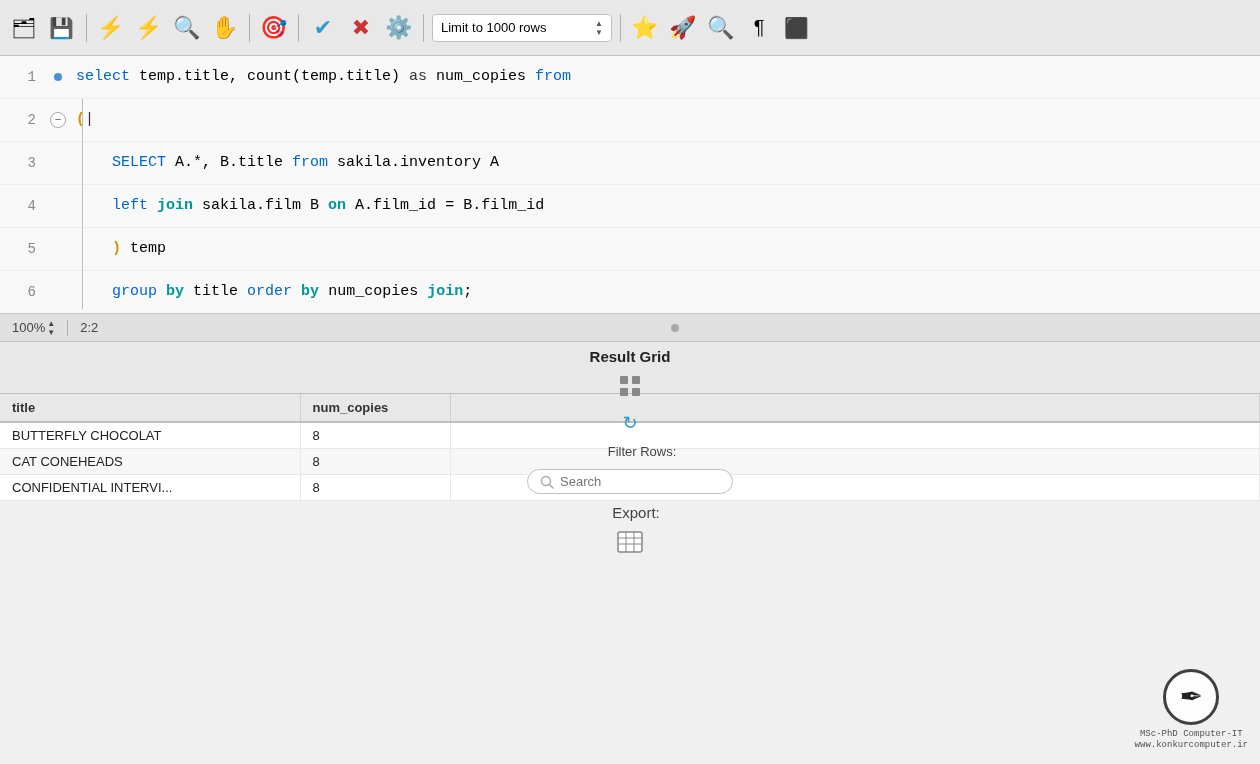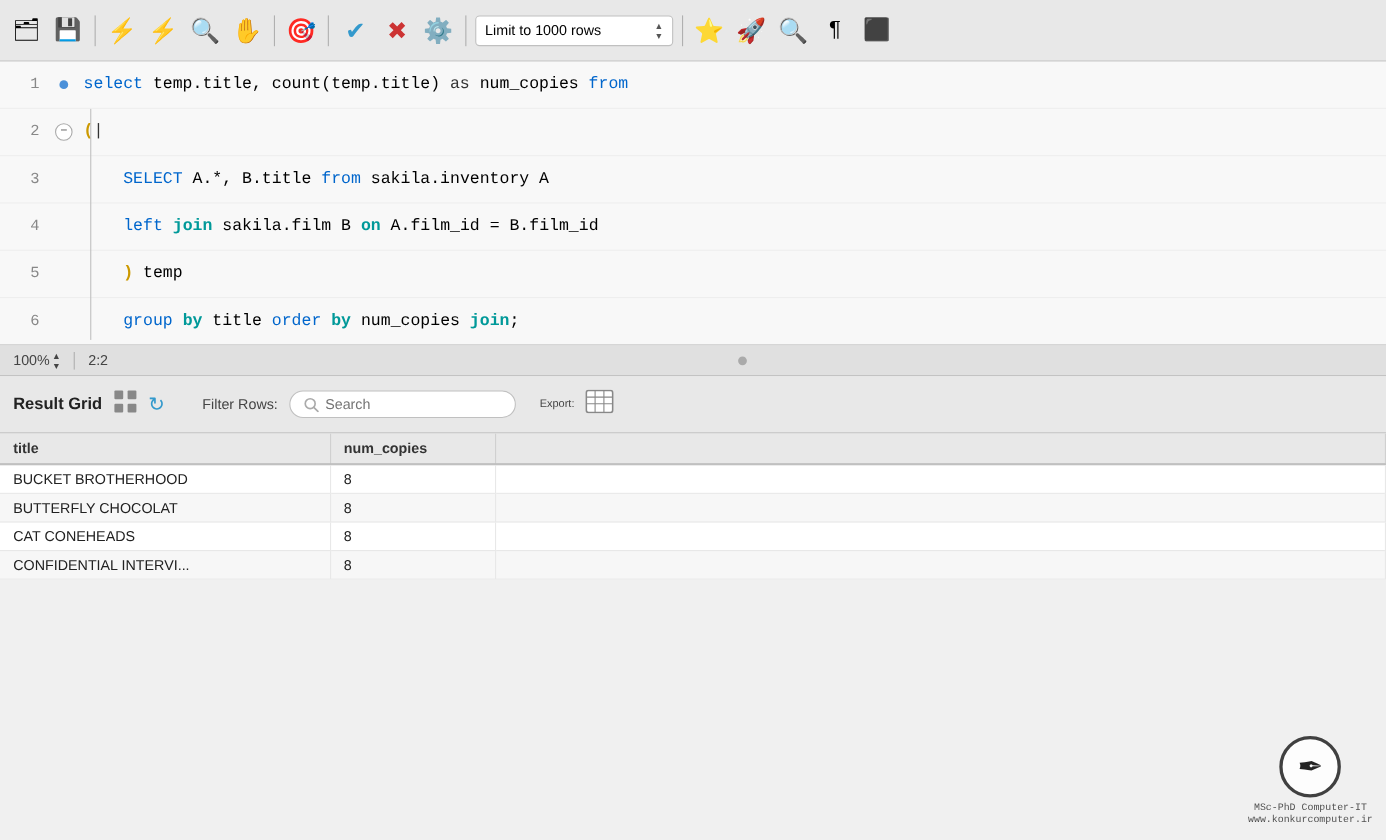--- a/index.html
+++ b/index.html
@@ -166,20 +166,21 @@
 
     
     .result-header {
       display: flex;
       align-items: center;
       background: #e8e8e8;
       border-bottom: 1px solid #c0c0c0;
       padding: 6px 12px;
       gap: 10px;
       height: 52px;
+      flex-direction: column;
     }
     .result-grid-label {
       font-size: 15px;
       font-weight: bold;
       color: #222;
     }
     .result-icon {
       font-size: 18px;
       cursor: pointer;
     }
@@ -205,21 +206,21 @@
     }
     .search-box input {
       border: none;
       outline: none;
       font-size: 13px;
       color: #888;
       width: 160px;
       background: transparent;
     }
     .export-label {
-      font-size: 10px;
+      font-size: 15px;
       color: #444;
       margin-left: 12px;
     }
     .export-icon {
       font-size: 18px;
       cursor: pointer;
     }
 
     
     .data-table {
@@ -417,25 +418,20 @@
   <table class="data-table">
     <thead>
       <tr>
         <th>title</th>
         <th>num_copies</th>
         <th style="width:100%;"></th>
       </tr>
     </thead>
     <tbody id="table-body">
         <tr>
-          <td>BUCKET BROTHERHOOD</td>
-          <td>8</td>
-          <td></td>
-        </tr>
-        <tr>
           <td>BUTTERFLY CHOCOLAT</td>
           <td>8</td>
           <td></td>
         </tr>
         <tr>
           <td>CAT CONEHEADS</td>
           <td>8</td>
           <td></td>
         </tr>
         <tr>

